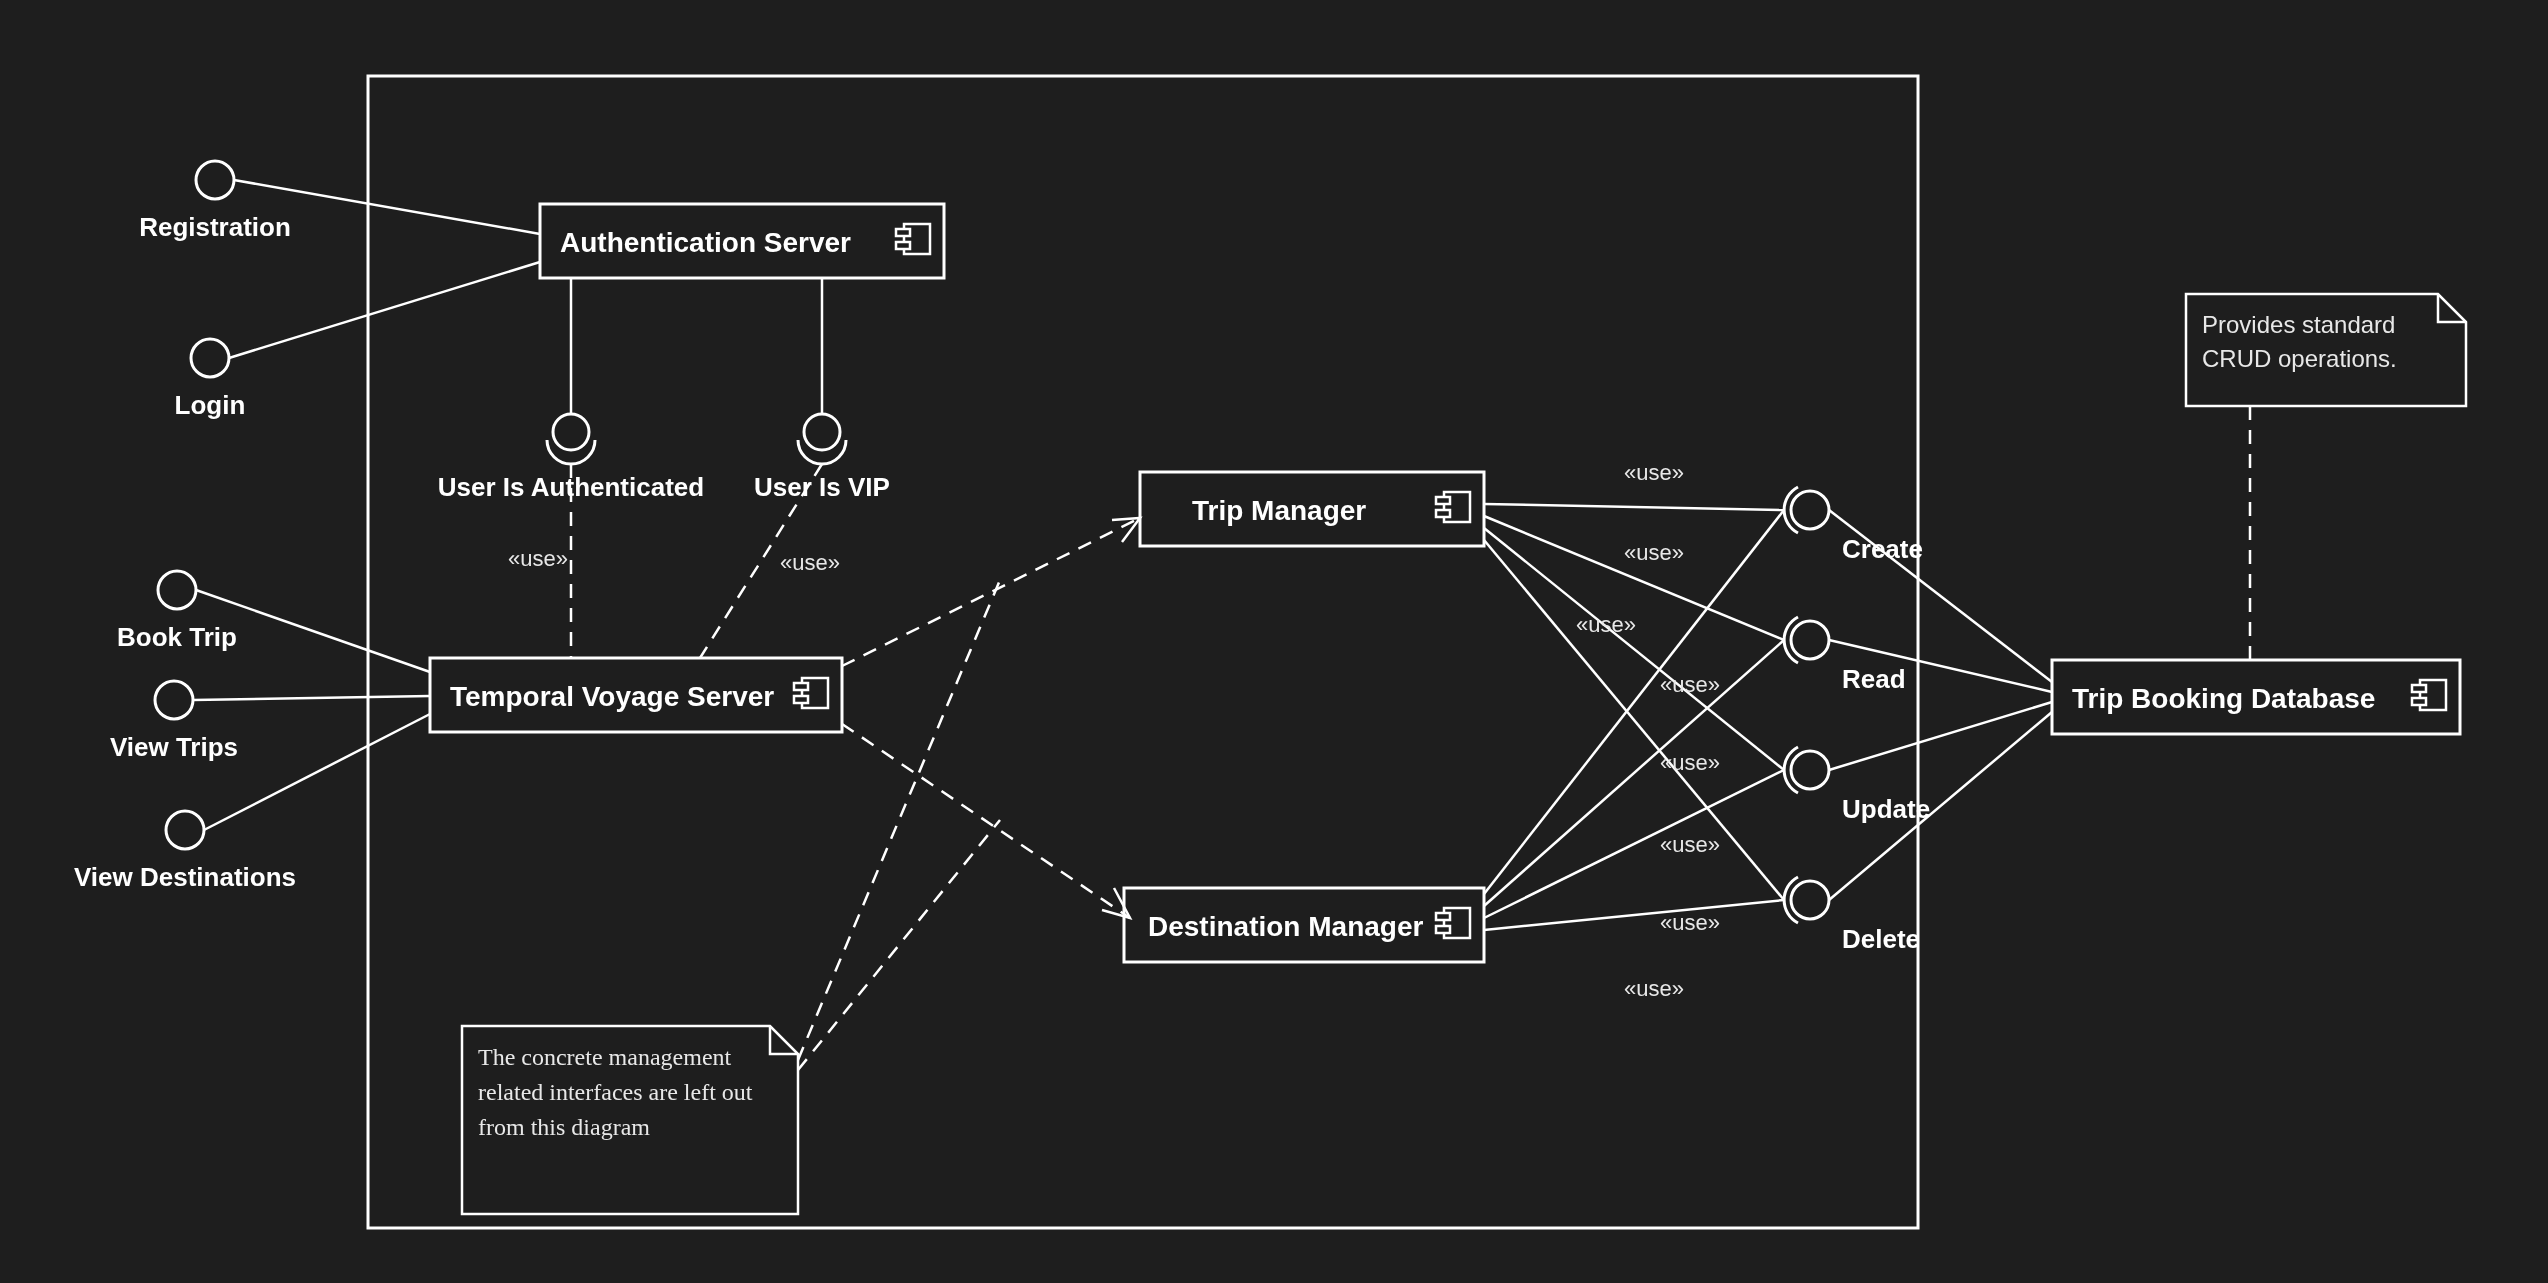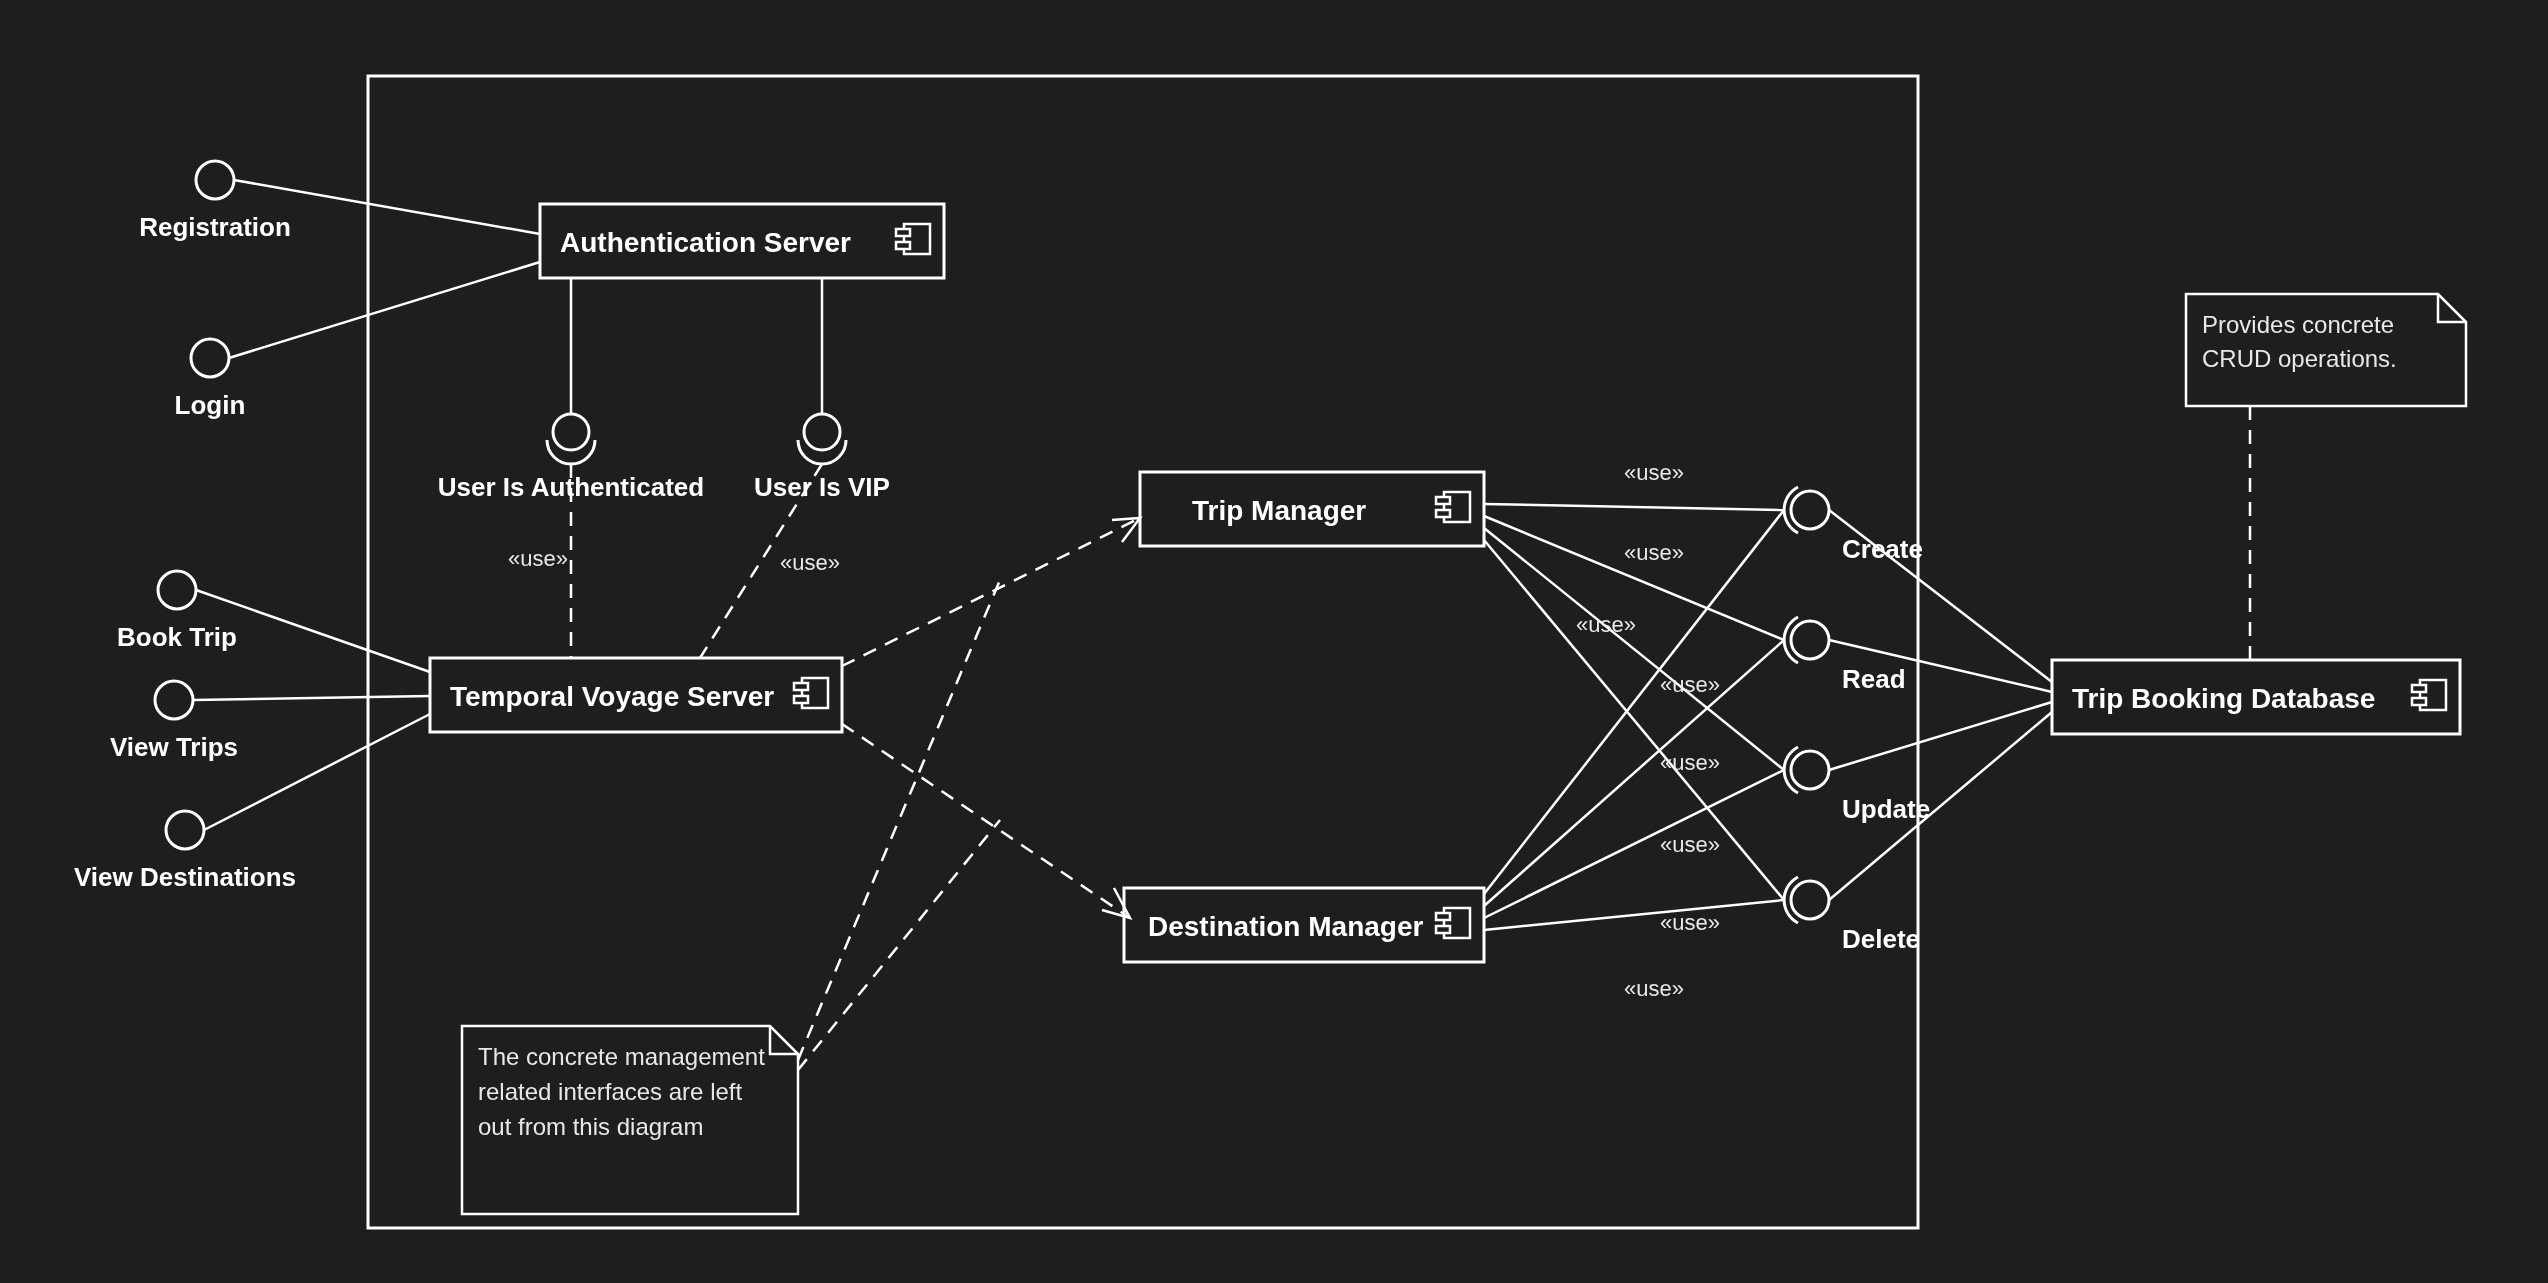--- a/index.html
+++ b/index.html
@@ -225,33 +225,33 @@
   <g>
     <rect class="box" x="2052" y="660" width="408" height="74"></rect>
     <text class="comp-label" x="2072" y="708">Trip Booking Database</text>
     <use href="#comp-icon" x="2420" y="680"></use>
   </g>
 
   <g>
     <path class="note-box" d="M 462 1026 L 770 1026 L 798 1054 L 798 1214 L 462 1214 Z"></path>
     <use href="#note-fold" x="770" y="1026"></use>
     <foreignObject x="478" y="1040" width="304" height="164">
-      <div xmlns="http://www.w3.org/1999/xhtml" style="color:#e8e8e8;font-size:24px;line-height:1.45;font-family:Liberation Sans, sans-serif">
+      <div xmlns="http://www.w3.org/1999/xhtml" style="color:#e8e8e8;font-size:24px;line-height:1.45;font-family:Liberation Serif, serif">
         <span>The concrete management related interfaces are left out from this diagram</span>
       </div>
     </foreignObject>
   </g>
 
   <line class="dash" x1="798" y1="1060" x2="1000" y2="580"></line>
   <line class="dash" x1="798" y1="1070" x2="1000" y2="820"></line>
 
   <g>
     <path class="note-box" d="M 2186 294 L 2438 294 L 2466 322 L 2466 406 L 2186 406 Z"></path>
     <use href="#note-fold" x="2438" y="294"></use>
     <foreignObject x="2202" y="308" width="248" height="88">
       <div xmlns="http://www.w3.org/1999/xhtml" style="color:#e8e8e8;font-size:24px;line-height:1.4;font-family:inherit">
-        <span>Provides concrete CRUD operations.</span>
+        <span>Provides standard CRUD operations.</span>
       </div>
     </foreignObject>
   </g>
   <line class="dash" x1="2250" y1="406" x2="2250" y2="660"></line>
 
 </svg>
 
 </body></html>

